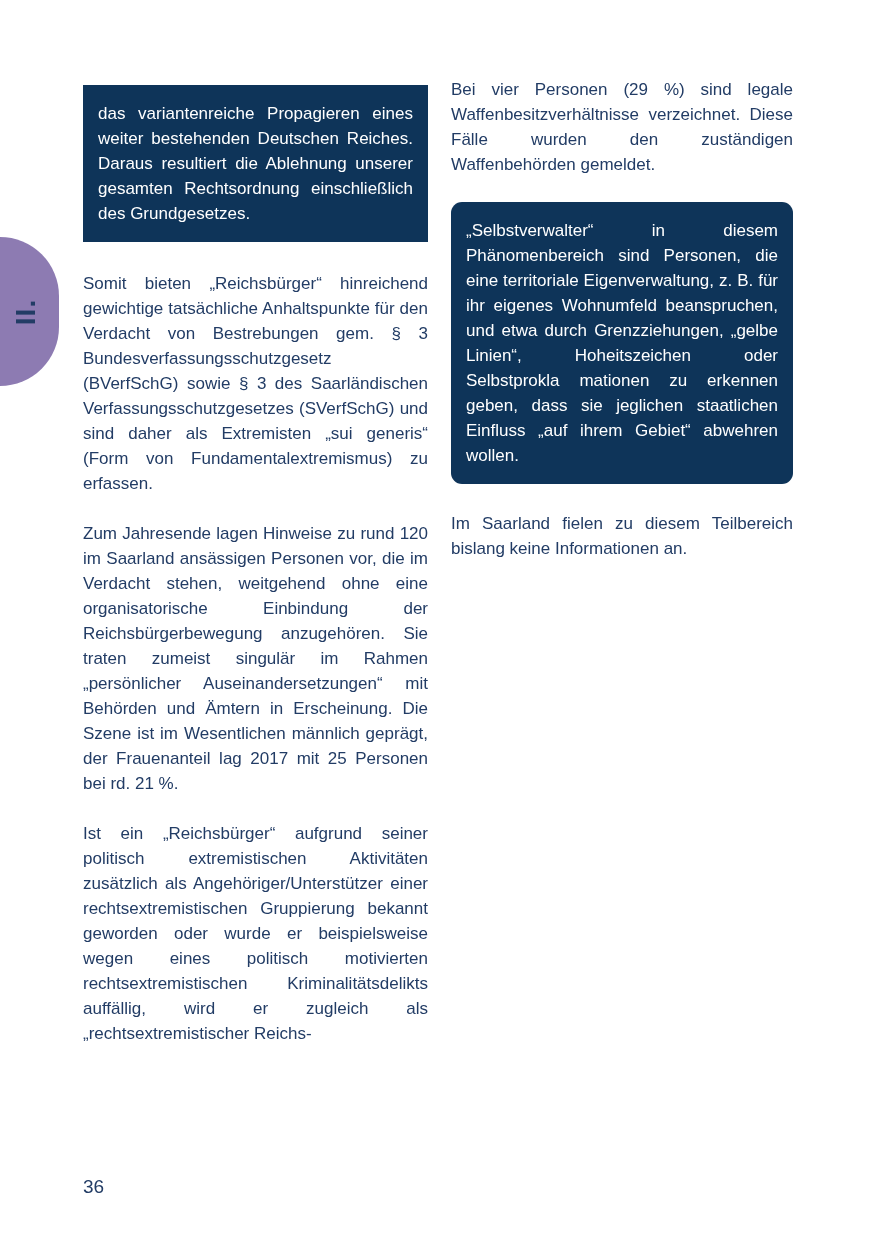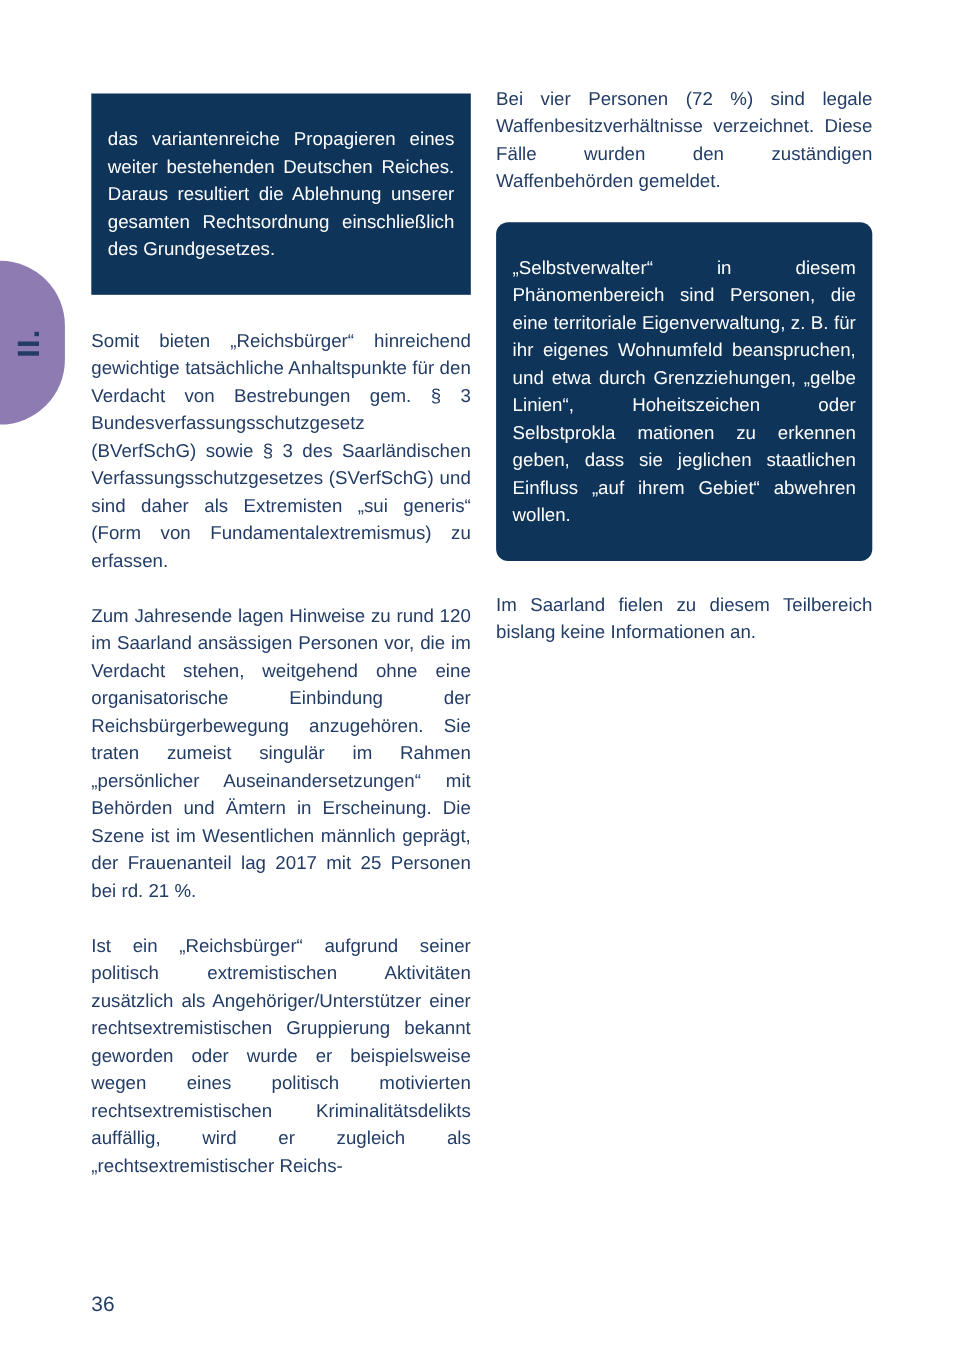--- a/index.html
+++ b/index.html
@@ -47,21 +47,21 @@
   .col-left  { left: 83px;  top: 85px; width: 345px; }
   .col-right { left: 451px; top: 77px; width: 342px; }
 
   .para { margin-bottom: 25px; }
   .para:last-child { margin-bottom: 0; }
 
   
   .callout {
     background: var(--callout-background, #0e3459);
     color: var(--callout-text, #ffffff);
-    padding: 29px 15px;
+    padding: 16px 15px;
     margin-bottom: 29px;
     text-align: justify;
   }
   .col-right .callout { margin-top: 2px; margin-bottom: 27px; border-radius: 11px; }
 
   .page-number {
     position: absolute;
     left: 83px; top: 1176px;
     color: var(--body-text, #223c65);
     font-size: 19px;
@@ -79,21 +79,21 @@
   <div class="col col-left">
     <div class="callout">
       <p>das variantenreiche Propagieren eines weiter bestehenden Deutschen Reiches. Daraus resultiert die Ablehnung unserer gesamten Rechtsordnung einschließlich des Grundgesetzes.</p>
     </div>
     <p class="para">Somit bieten „Reichsbürger“ hinreichend gewichtige tatsächliche Anhaltspunkte für den Verdacht von Bestrebungen gem. § 3 Bundesverfassungsschutzgesetz (BVerfSchG) sowie § 3 des Saarländischen Verfassungsschutzgesetzes (SVerfSchG) und sind daher als Extremisten „sui generis“ (Form von Fundamentalextremismus) zu erfassen.</p>
     <p class="para">Zum Jahresende lagen Hinweise zu rund 120 im Saarland ansässigen Personen vor, die im Verdacht stehen, weitgehend ohne eine organisatorische Einbindung der Reichsbürgerbewegung anzugehören. Sie traten zumeist singulär im Rahmen „persönlicher Auseinandersetzungen“ mit Behörden und Ämtern in Erscheinung. Die Szene ist im Wesentlichen männlich geprägt, der Frauenanteil lag 2017 mit 25 Personen bei rd. 21 %.</p>
     <p class="para">Ist ein „Reichsbürger“ aufgrund seiner politisch extremistischen Aktivitäten zusätzlich als Angehöriger/Unterstützer einer rechtsextremistischen Gruppierung bekannt geworden oder wurde er beispielsweise wegen eines politisch motivierten rechtsextremistischen Kriminalitätsdelikts auffällig, wird er zugleich als „rechtsextremistischer Reichs-</p>
   </div>
 
   <div class="col col-right">
-    <p class="para">Bei vier Personen (72 %) sind legale Waffenbesitzverhältnisse verzeichnet. Diese Fälle wurden den zuständigen Waffenbehörden gemeldet.</p>
+    <p class="para">Bei vier Personen (29 %) sind legale Waffenbesitzverhältnisse verzeichnet. Diese Fälle wurden den zuständigen Waffenbehörden gemeldet.</p>
     <div class="callout">
       <p>„Selbstverwalter“ in diesem Phänomenbereich sind Personen, die eine territoriale Eigenverwaltung, z. B. für ihr eigenes Wohnumfeld beanspruchen, und etwa durch Grenzziehungen, „gelbe Linien“, Hoheitszeichen oder Selbstprokla mationen zu erkennen geben, dass sie jeglichen staatlichen Einfluss „auf ihrem Gebiet“ abwehren wollen.</p>
     </div>
     <p class="para">Im Saarland fielen zu diesem Teilbereich bislang keine Informationen an.</p>
   </div>
 
   <div class="page-number">36</div>
 
 </div>
 

